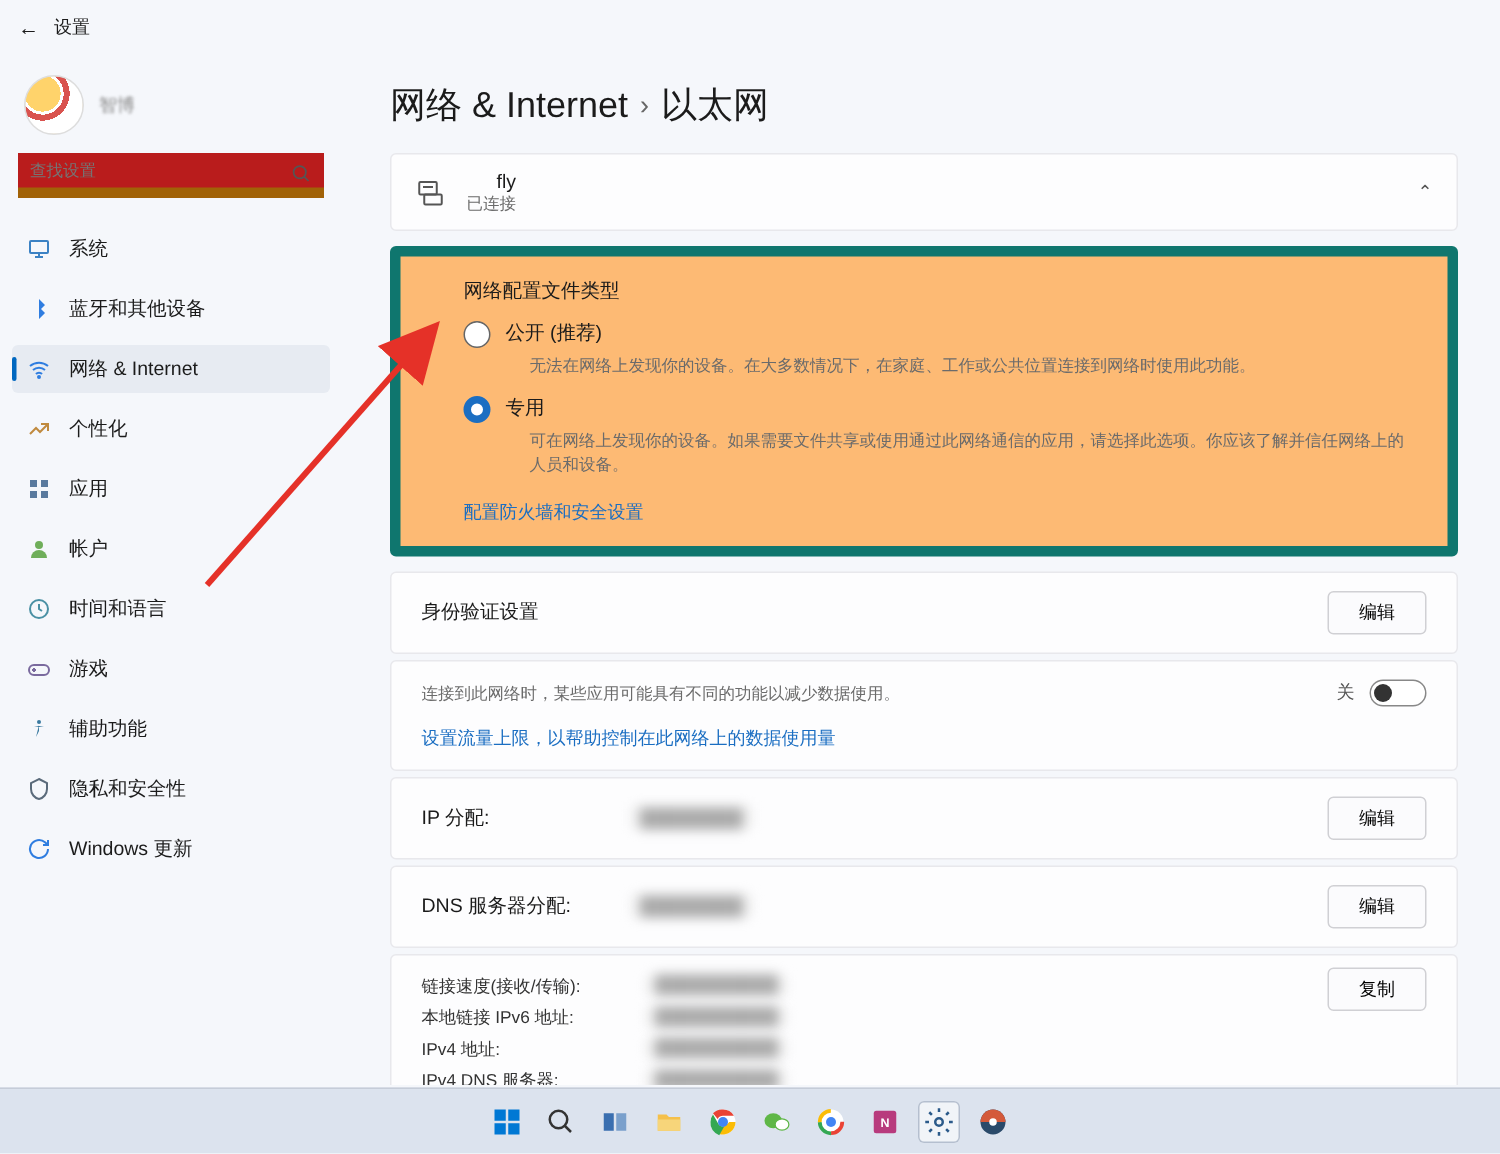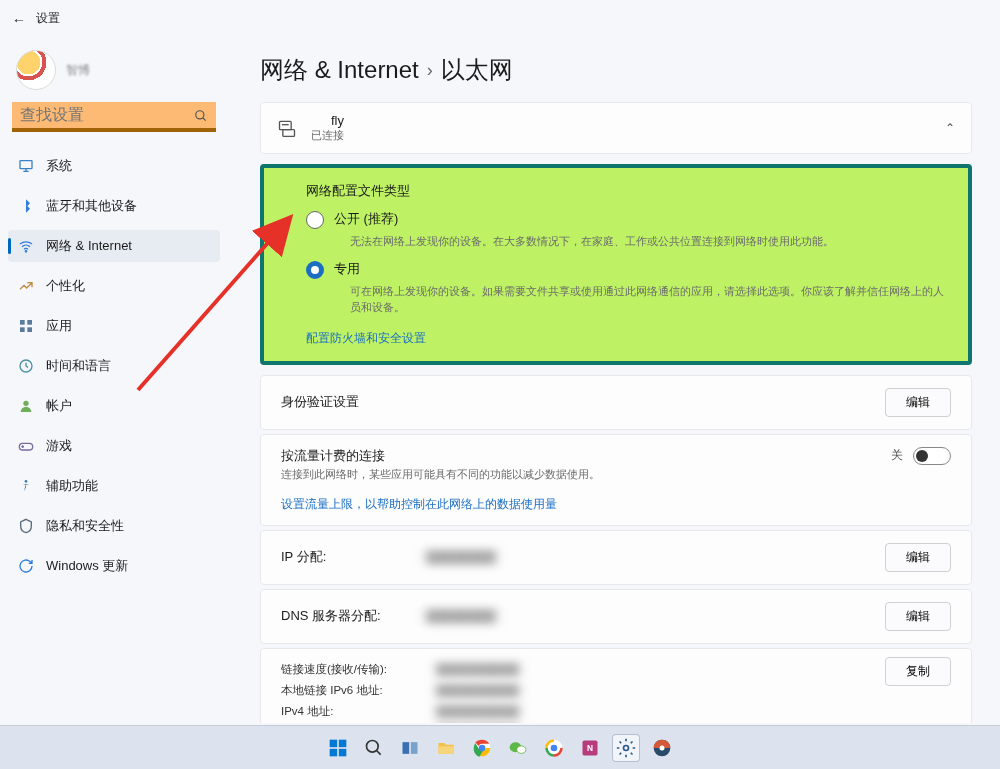--- a/index.html
+++ b/index.html
@@ -35,23 +35,23 @@
                 #fbe9c9;
     border: 1px solid #ddd;
   }
   .user-name { font-size: 12px; color:#888; filter: blur(1px); }
 
   .search-wrap {
     position: relative; margin: 0 4px 12px;
   }
   .search-input {
     width: 100%; height: 30px;
-    border: none; border-bottom: 4px solid #a16207;
-    background: #fdba74; padding: 0 28px 0 8px;
-    font-size: 16px; outline: none;
+    border: none; border-bottom: 7px solid #a16207;
+    background: #b91c1c; padding: 0 28px 0 8px;
+    font-size: 11px; outline: none;
   }
   .search-icon {
     position: absolute; right: 8px; top: 7px;
     width: 14px; height: 14px; color: #555;
   }
 
   .nav { display: flex; flex-direction: column; padding-top: 2px; }
   .nav-item {
     display: flex; align-items: center; gap: 12px;
     height: 32px; margin: 4px 0;
@@ -89,21 +89,21 @@
     display: flex; align-items: center; gap: 14px;
     padding: 10px 16px; margin-bottom: 10px;
     cursor: pointer;
     text-align: right;
   }
   .conn-card .chev { margin-left: auto; font-size: 12px; color:#555; }
   .conn-name { font-size: 13px; }
   .conn-status { font-size: 11px; color: #6b6b6b; }
 
   .panel {
-    background: #bef264; border: 4px solid #0f766e;
+    background: #fdba74; border: 7px solid #0f766e;
     border-radius: 4px; margin-bottom: 10px;
     padding: 14px 20px 14px 42px;
   }
   .panel-title { font-size: 13px; margin-bottom: 10px; }
   .radio-row { display: flex; align-items: flex-start; gap: 10px; margin: 10px 0 4px; cursor:pointer; }
   .radio-dot {
     width: 18px; height: 18px; border: 1px solid #666; border-radius: 50%;
     flex-shrink: 0; margin-top: 1px; position: relative; background:#fff;
   }
   .radio-dot.selected { border: 5px solid #1b6ec2; }
@@ -225,36 +225,36 @@
           <svg viewBox="0 0 24 24" fill="currentColor">
             <rect x="3" y="3" width="7" height="7"></rect>
             <rect x="14" y="3" width="7" height="7"></rect>
             <rect x="3" y="14" width="7" height="7"></rect>
             <rect x="14" y="14" width="7" height="7"></rect>
           </svg>
         </span>
                  <span>应用</span>
       </div>
       <div class="nav-item">
-        <span class="nav-icon" style="color:#4a90a4">
-          <svg viewBox="0 0 24 24" fill="none" stroke="currentColor" stroke-width="2">
-            <circle cx="12" cy="12" r="9"></circle>
-            <path d="M12 7v5l3 2"></path>
-          </svg>
-        </span>
-                 <span>时间和语言</span>
-      </div>
-      <div class="nav-item">
         <span class="nav-icon" style="color:#6fae5a">
           <svg viewBox="0 0 24 24" fill="currentColor">
             <circle cx="12" cy="8" r="4"></circle>
             <path d="M4 21a8 8 0 0 1 16 0z"></path>
           </svg>
         </span>
                  <span>帐户</span>
+      </div>
+      <div class="nav-item">
+        <span class="nav-icon" style="color:#4a90a4">
+          <svg viewBox="0 0 24 24" fill="none" stroke="currentColor" stroke-width="2">
+            <circle cx="12" cy="12" r="9"></circle>
+            <path d="M12 7v5l3 2"></path>
+          </svg>
+        </span>
+                 <span>时间和语言</span>
       </div>
       <div class="nav-item">
         <span class="nav-icon" style="color:#7a6a9e">
           <svg viewBox="0 0 24 24" fill="none" stroke="currentColor" stroke-width="2">
             <rect x="2" y="8" width="20" height="10" rx="5"></rect>
             <path d="M7 11v4m-2-2h4m7-1h.01M18 14h.01"></path>
           </svg>
         </span>
                  <span>游戏</span>
       </div>
@@ -328,21 +328,20 @@
     <div class="row-inner">
       <div class="row-left">身份验证设置</div>
       <div class="row-mid"></div>
       <button class="row-btn">编辑</button>
     </div>
   </div>
 
   <div class="row-card">
     <div class="row-inner" style="align-items:flex-start">
       <div style="flex:1">
-        <div style="font-size:13px">按流量计费的连接</div>
         <div style="font-size:11px;color:#6b6b6b;margin-top:2px">连接到此网络时，某些应用可能具有不同的功能以减少数据使用。</div>
         <div style="font-size:12px;color:#1b6ec2;margin-top:14px;cursor:pointer">设置流量上限，以帮助控制在此网络上的数据使用量</div>
       </div>
       <div class="toggle-wrap">
         <span class="toggle-label">关</span>
         <div class="toggle"></div>
       </div>
     </div>
   </div>
 

